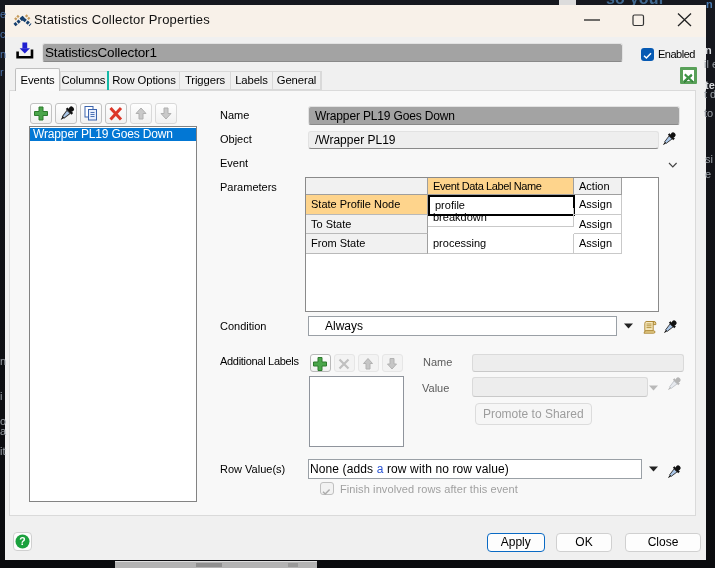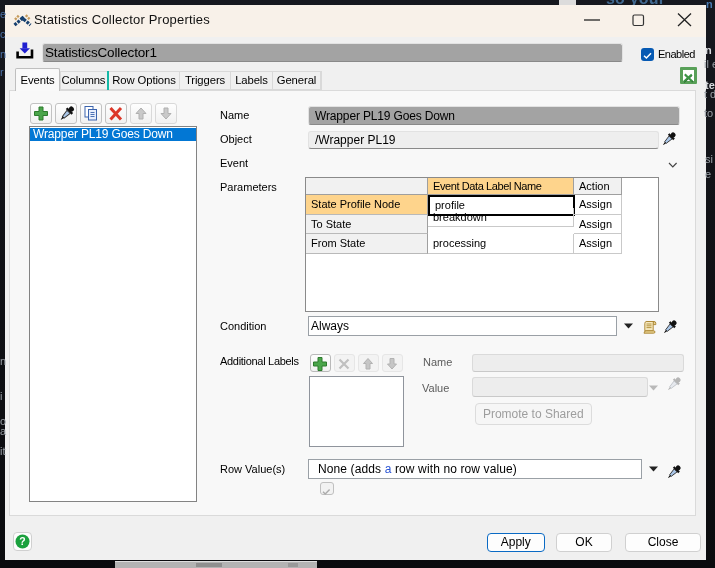--- a/index.html
+++ b/index.html
@@ -136,21 +136,21 @@
   <div class="cell" style="left:301px; top:190px; width:122px; height:19.5px; background:#fed48c; border-right:1px solid #9f9f9f; border-bottom:1px solid #b9b9b9;">State Profile Node</div>
   <div class="cell" style="left:301px; top:209.5px; width:122px; height:19.5px; background:#f1f1f1; border-right:1px solid #9f9f9f; border-bottom:1px solid #b9b9b9;">To State</div>
   <div class="cell" style="left:301px; top:229px; width:122px; height:19.5px; background:#f1f1f1; border-right:1px solid #9f9f9f; border-bottom:1px solid #b9b9b9;">From State</div>
   <div class="cell" style="left:423px; top:189.5px; width:147px; height:21px; border:2px solid #000; background:#fff;">profile</div>
   <div class="cell" style="left:423px; top:203px; width:146px; height:19px; border-right:1px solid #c9c9c9; border-bottom:1px solid #c9c9c9;">breakdown</div>
   <div class="cell" style="left:423px; top:229px; width:146px; height:19.5px; border-right:1px solid #c9c9c9; border-bottom:1px solid #c9c9c9;">processing</div>
   <div class="cell" style="left:569px; top:190px; width:48px; height:19.5px; border-right:1px solid #c9c9c9; border-bottom:1px solid #c9c9c9;">Assign</div>
   <div class="cell" style="left:569px; top:209.5px; width:48px; height:19.5px; border-right:1px solid #c9c9c9; border-bottom:1px solid #c9c9c9;">Assign</div>
   <div class="cell" style="left:569px; top:229px; width:48px; height:19.5px; border-right:1px solid #c9c9c9; border-bottom:1px solid #c9c9c9;">Assign</div>
 
-  <div class="combo" style="left:303px; top:311px; width:309px; height:20px; line-height:18px; padding-left:2px;">Always</div>
+  <div class="combo" style="left:303px; top:311px; width:309px; height:20px; line-height:18px; padding-left:16px;">Always</div>
   <svg class="abs" style="left:618px; top:317px;" width="12" height="8">
       <path d="M1,1.5 L5.5,6.5 L10,1.5 Z" fill="#222"></path>
     </svg>
   <svg class="abs" style="left:638px; top:314.5px;" width="15" height="15" viewBox="0 0 15 15">
       <path d="M3,1.5 H11 Q12.8,1.5 12.8,3.2 L12.8,4.6 H10.2 V3.2 Q10.2,1.8 11,1.5" fill="#e8d190" stroke="#a8822e" stroke-width="0.9"></path>
       <path d="M3.2,1.5 Q1.8,1.8 1.8,3.4 V10.8 H10.2 V3.2 Q10.2,2 11,1.5 Z" fill="#f5e7bd" stroke="#a8822e" stroke-width="0.9"></path>
       <path d="M3.5,4 h5 M3.5,5.8 h5 M3.5,7.6 h5" stroke="#b08c34" stroke-width="0.9"></path>
       <path d="M1,13.2 Q1,10.8 3.4,10.8 H10.5 Q12,10.8 12,12 Q12,13.2 10.5,13.2 Z" fill="#e8d190" stroke="#a8822e" stroke-width="0.9"></path>
     </svg>
   <svg class="abs" style="left:656px; top:313px;" width="18" height="18" viewBox="0 0 18 18">
@@ -185,37 +185,38 @@
   <svg class="abs" style="left:660px; top:369.5px;" width="18" height="18" viewBox="0 0 18 18">
       <g transform="rotate(45 9 9)">
         <rect x="6.5" y="0.8" width="5" height="4.6" rx="2.2" fill="#b5b5b5"></rect>
         <rect x="5.2" y="4.6" width="7.6" height="2.2" fill="#b5b5b5"></rect>
         <polygon points="6.9,6.8 11.1,6.8 10.1,14 7.9,14" fill="#e6e9ee" stroke="#c2c6cc" stroke-width="0.9"></polygon>
         <polygon points="8.1,14 9.9,14 9.2,17.2 8.8,17.2" fill="#b5b5b5"></polygon>
       </g>
     </svg>
   <div class="btn" style="left:470px; top:398px; width:116.5px; height:22px; line-height:20px; color:#9d9d9d; background:#f6f6f6; border-color:#dcdcdc;">Promote to Shared</div>
 
-  <div class="combo" style="left:303px; top:454px; width:334px; height:20px; line-height:18px; letter-spacing:0.12px; padding-left:9px;">None (adds <span style="color:#2b55d4;">a</span> row with no row value)</div>
+  <div class="combo" style="left:303px; top:454px; width:334px; height:20px; line-height:18px; letter-spacing:0.12px; padding-left:1px;">None (adds <span style="color:#2b55d4;">a</span> row with no row value)</div>
   <svg class="abs" style="left:643px; top:459.5px;" width="12" height="8">
       <path d="M1,1.5 L5.5,6.5 L10,1.5 Z" fill="#222"></path>
     </svg>
   <svg class="abs" style="left:660px; top:457.5px;" width="18" height="18" viewBox="0 0 18 18">
       <g transform="rotate(45 9 9)">
         <rect x="6.5" y="0.8" width="5" height="4.6" rx="2.2" fill="#111"></rect>
         <rect x="5.2" y="4.6" width="7.6" height="2.2" fill="#111"></rect>
         <polygon points="6.9,6.8 11.1,6.8 10.1,14 7.9,14" fill="#aac6e8" stroke="#333" stroke-width="0.9"></polygon>
         <polygon points="8.1,14 9.9,14 9.2,17.2 8.8,17.2" fill="#111"></polygon>
       </g>
     </svg>
   <div class="abs" style="left:315px; top:477px; width:13.5px; height:13px; background:#f2f2f2; border:1px solid #c0c0c0; border-radius:3px;">
     <svg width="11" height="11" viewBox="0 0 11 11">
         <path d="M2,5.8 L4.2,8 L8.6,3.4" stroke="#ababab" stroke-width="1.4" fill="none"></path>
       </svg>
   </div>
+  <div class="lbl" style="left:335px; top:478px; color:#a0a0a0; line-height:13px; letter-spacing:0.1px;">Finish involved rows after this event</div>
 
   <div class="btn" style="left:8px; top:527px; width:19px; height:19px;">
     <svg width="17" height="17" viewBox="0 0 17 17">
         <circle cx="8.5" cy="8.5" r="7" fill="#1ba13e"></circle>
         <text x="8.5" y="12" font-size="10.5" font-weight="bold" fill="#fff" text-anchor="middle" font-family="Liberation Sans">?</text>
       </svg>
   </div>
   <div class="btn" style="left:482px; top:527.5px; width:57.5px; border-color:#0a6ac4;">Apply</div>
   <div class="btn" style="left:551px; top:527.5px; width:56px;">OK</div>
   <div class="btn" style="left:620px; top:527.5px; width:76px;">Close</div>

